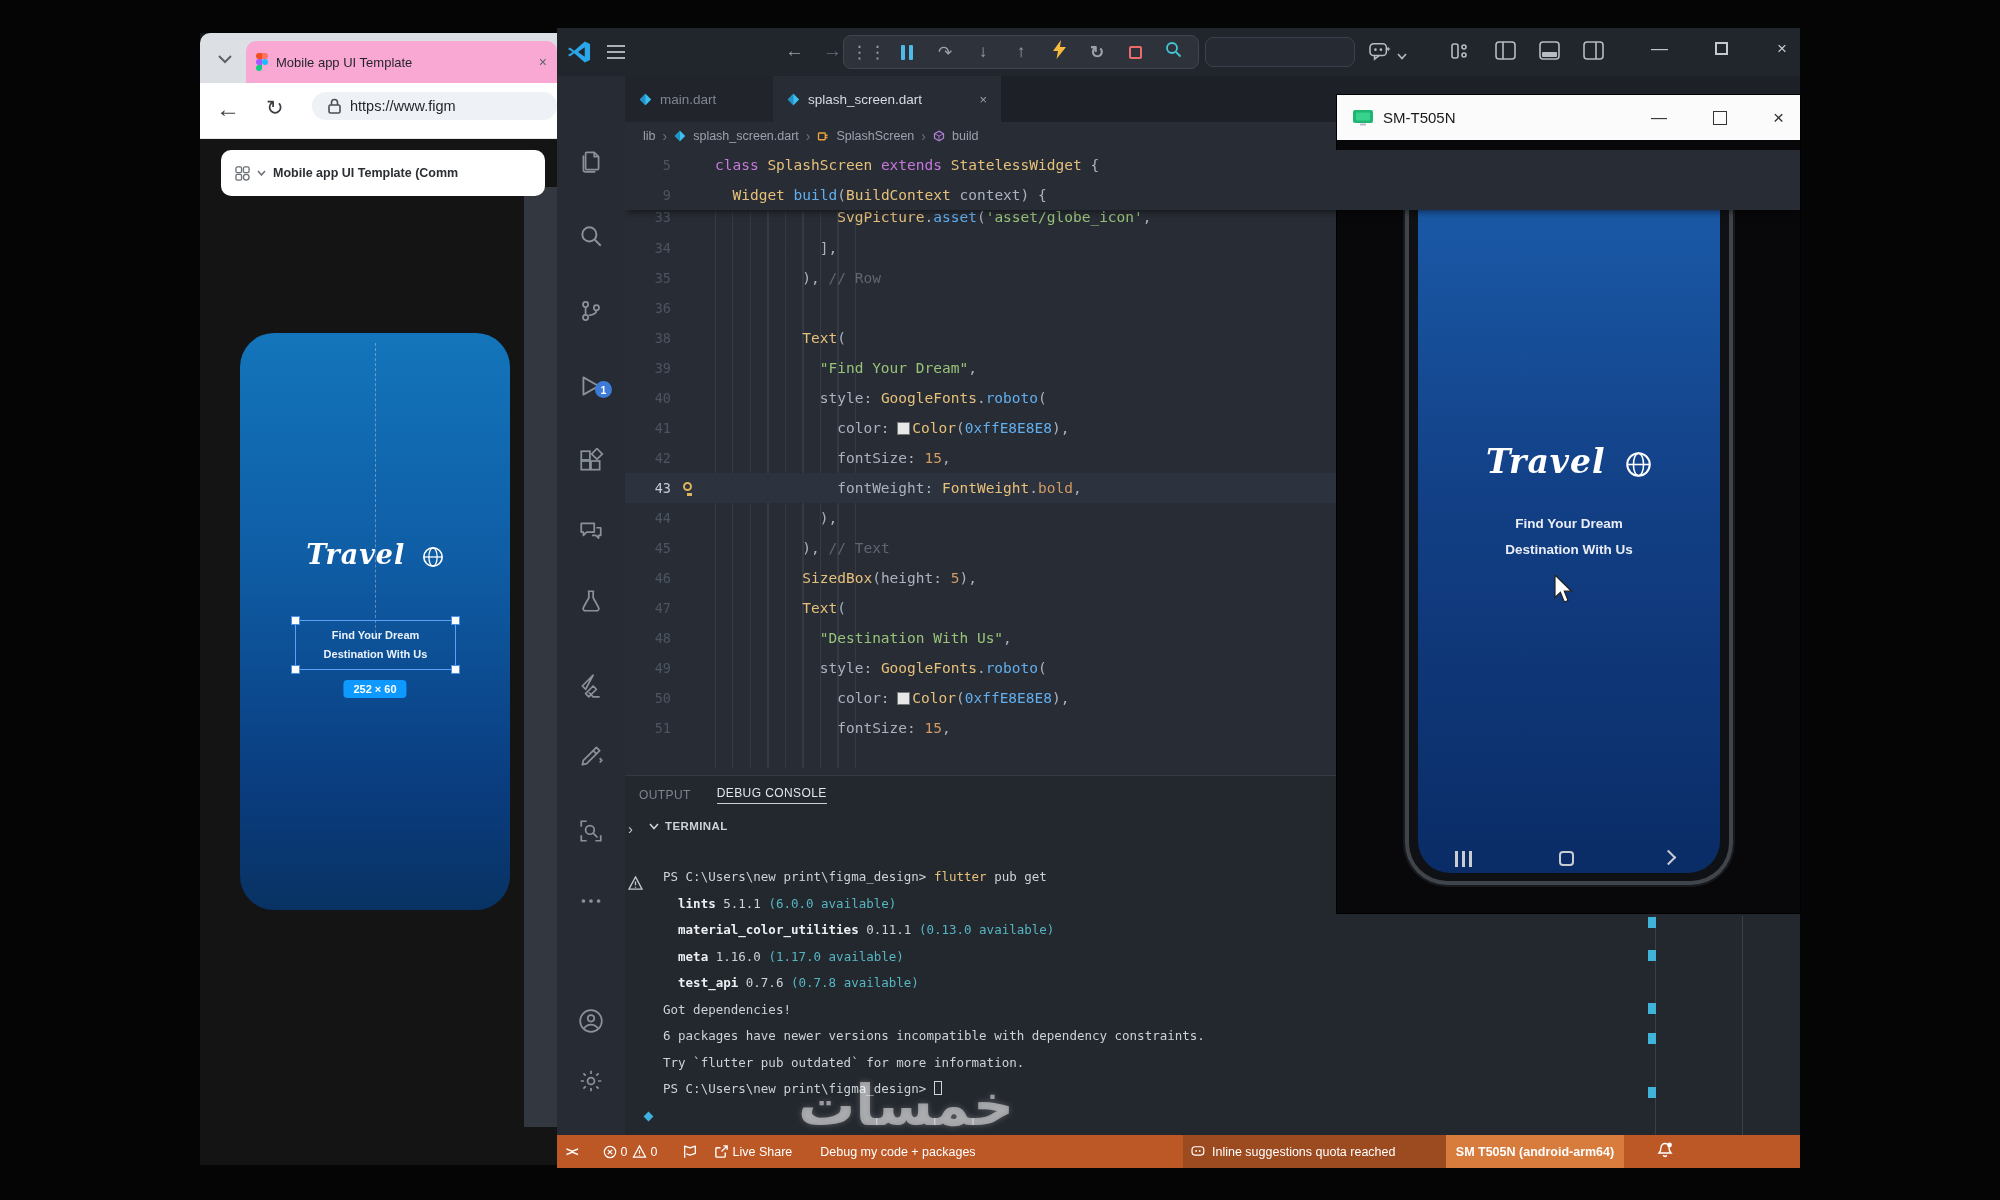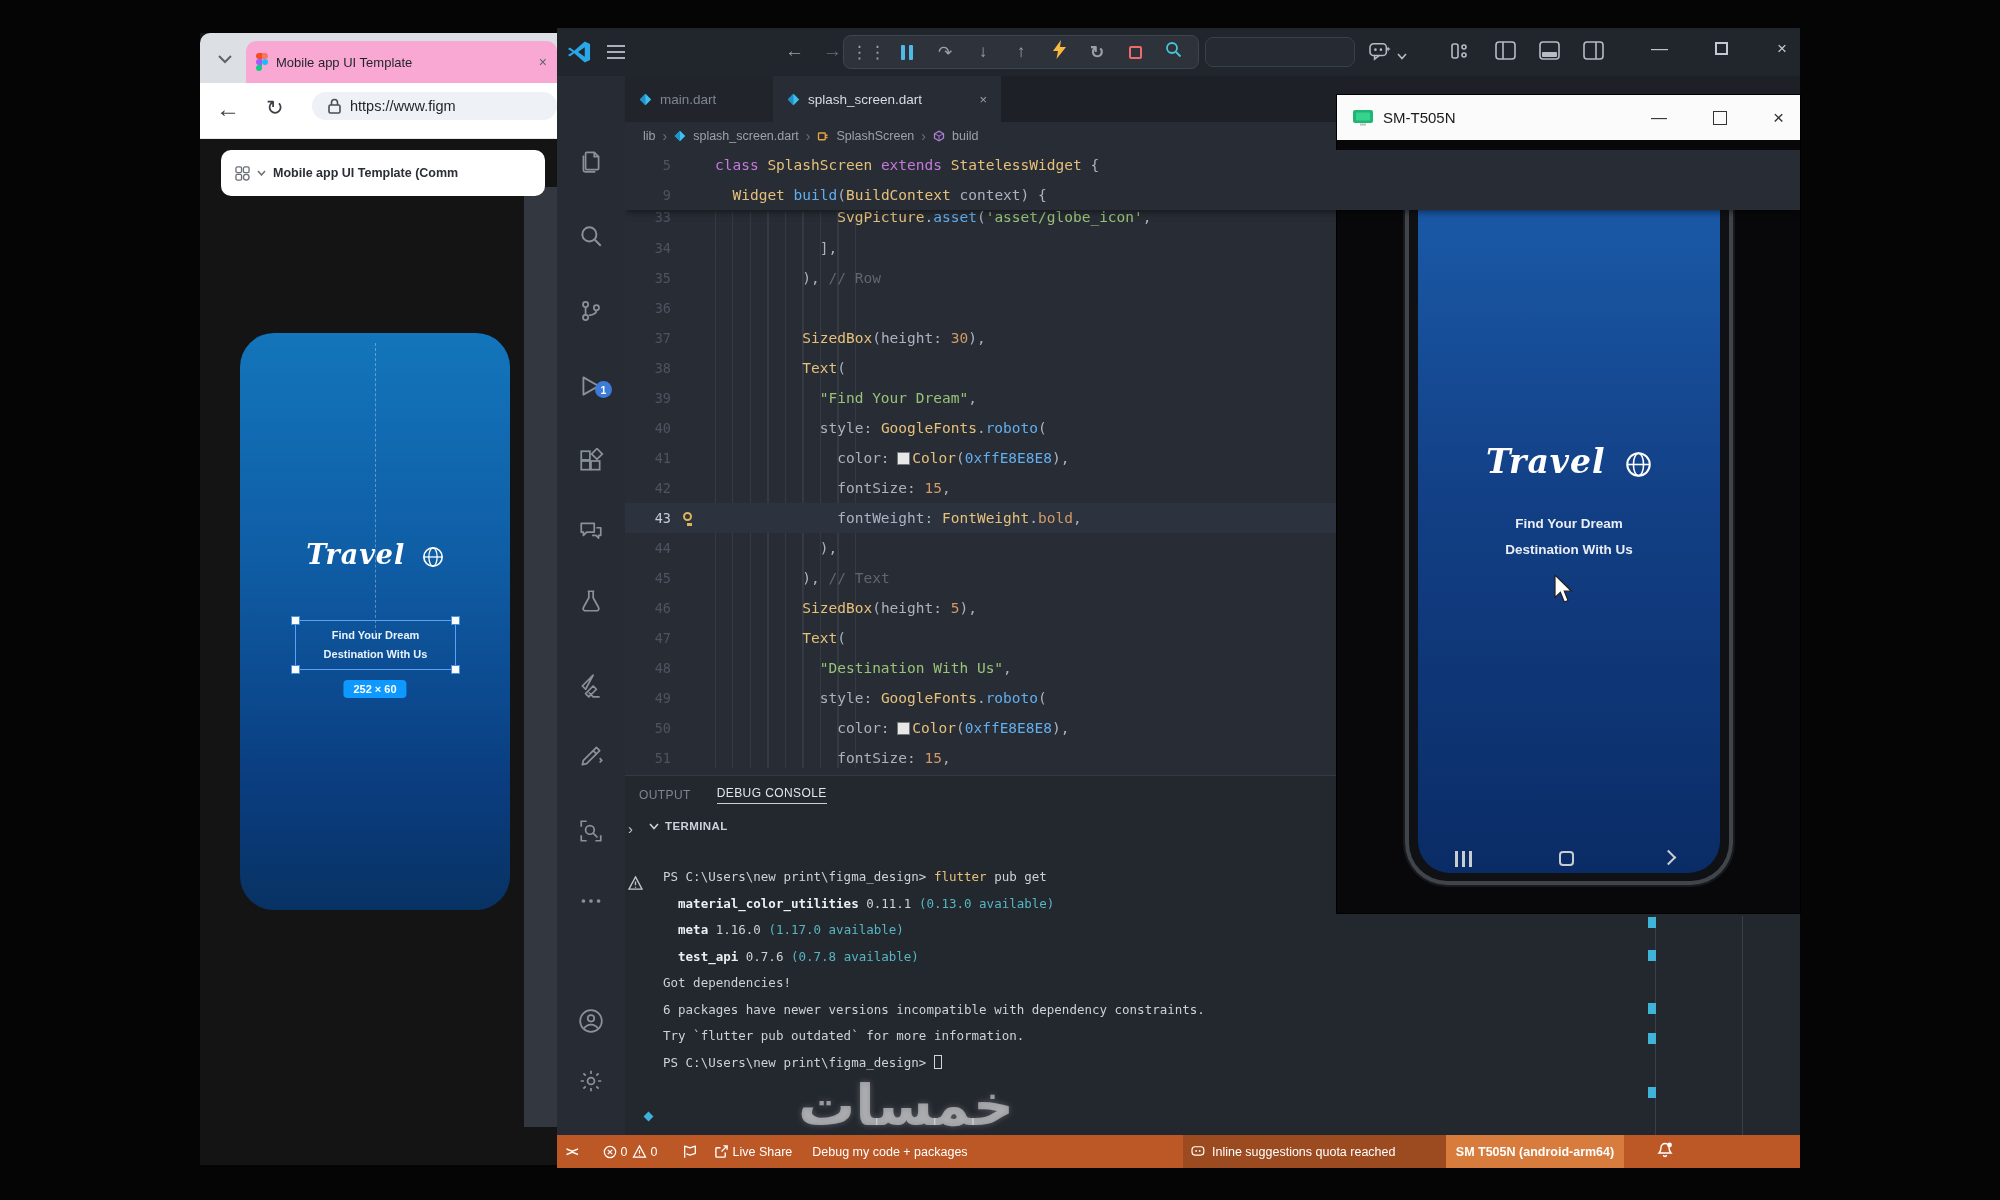--- a/index.html
+++ b/index.html
@@ -424,21 +424,20 @@
 
     <div class="abs editor">
       <div class="abs guides"></div>
       <div class="abs rows" id="code-rows">
           <div class="cliprow">
             <div class="code-line"><span class="ln">33</span><span class="ct"><span class="tk-p">              </span><span class="tk-cls">SvgPicture</span><span class="tk-p">.</span><span class="tk-fn">asset</span><span class="tk-p">(</span><span class="tk-str">'asset/globe_icon'</span><span class="tk-p">,</span></span></div>
           </div>
           <div class="code-line"><span class="ln">34</span><span class="ct"><span class="tk-p">            ],</span></span></div>
           <div class="code-line"><span class="ln">35</span><span class="ct"><span class="tk-p">          ), </span><span class="tk-cmt">// Row</span></span></div>
           <div class="code-line"><span class="ln">36</span><span class="ct"></span></div>
-          <div class="code-line"><span class="ln">37</span><span class="ct"><span class="tk-p">          </span><span class="tk-cls">SizedBox</span><span class="tk-p">(height: </span><span class="tk-num">30</span><span class="tk-p">),</span></span></div>
           <div class="code-line"><span class="ln">38</span><span class="ct"><span class="tk-p">          </span><span class="tk-cls">Text</span><span class="tk-p">(</span></span></div>
           <div class="code-line"><span class="ln">39</span><span class="ct"><span class="tk-p">            </span><span class="tk-str">"Find Your Dream"</span><span class="tk-p">,</span></span></div>
           <div class="code-line"><span class="ln">40</span><span class="ct"><span class="tk-p">            style: </span><span class="tk-cls">GoogleFonts</span><span class="tk-p">.</span><span class="tk-fn">roboto</span><span class="tk-p">(</span></span></div>
           <div class="code-line"><span class="ln">41</span><span class="ct"><span class="tk-p">              color: </span><span class="sw"></span><span class="tk-cls">Color</span><span class="tk-p">(</span><span class="tk-fn">0xffE8E8E8</span><span class="tk-p">),</span></span></div>
           <div class="code-line"><span class="ln">42</span><span class="ct"><span class="tk-p">              fontSize: </span><span class="tk-num">15</span><span class="tk-p">,</span></span></div>
           <div class="code-line active"><span class="ln">43</span><span class="bulb"></span><span class="ct"><span class="tk-p">              fontWeight: </span><span class="tk-cls">FontWeight</span><span class="tk-p">.</span><span class="tk-num">bold</span><span class="tk-p">,</span></span></div>
           <div class="code-line"><span class="ln">44</span><span class="ct"><span class="tk-p">            ),</span></span></div>
           <div class="code-line"><span class="ln">45</span><span class="ct"><span class="tk-p">          ), </span><span class="tk-cmt">// Text</span></span></div>
           <div class="code-line"><span class="ln">46</span><span class="ct"><span class="tk-p">          </span><span class="tk-cls">SizedBox</span><span class="tk-p">(height: </span><span class="tk-num">5</span><span class="tk-p">),</span></span></div>
           <div class="code-line"><span class="ln">47</span><span class="ct"><span class="tk-p">          </span><span class="tk-cls">Text</span><span class="tk-p">(</span></span></div>
@@ -466,20 +465,21 @@
           </svg>
       </span>
       <div class="abs term-head">
         <svg width="10" height="7" viewBox="0 0 10 7">
             <polyline points="1,1 5,5.5 9,1" fill="none" stroke="#ccd2d9" stroke-width="1.6"></polyline>
           </svg>
         <span>TERMINAL</span>
       </div>
       <div class="abs tlines" id="terminal-rows">
           <div class="tline"><span class="tk-tp">PS C:\Users\new print\figma_design&gt; </span><span class="tk-ty">flutter</span><span class="tk-tp"> pub get</span></div>
+          <div class="tline"><span class="tk-tb">  lints</span><span class="tk-tp"> 5.1.1 </span><span class="tk-tc">(6.0.0 available)</span></div>
           <div class="tline"><span class="tk-tb">  material_color_utilities</span><span class="tk-tp"> 0.11.1 </span><span class="tk-tc">(0.13.0 available)</span></div>
           <div class="tline"><span class="tk-tb">  meta</span><span class="tk-tp"> 1.16.0 </span><span class="tk-tc">(1.17.0 available)</span></div>
           <div class="tline"><span class="tk-tb">  test_api</span><span class="tk-tp"> 0.7.6 </span><span class="tk-tc">(0.7.8 available)</span></div>
           <div class="tline"><span class="tk-tp">Got dependencies!</span></div>
           <div class="tline"><span class="tk-tp">6 packages have newer versions incompatible with dependency constraints.</span></div>
           <div class="tline"><span class="tk-tp">Try `flutter pub outdated` for more information.</span></div>
           <div class="tline"><span class="tk-tp">PS C:\Users\new print\figma_design&gt; </span><span class="tk-cur"></span></div>
         </div>
       <span class="abs psdeco"></span>
     </div>
@@ -511,21 +511,21 @@
             <path d="M3 15V2l6 2 6-2v8l-6 2-4-1.4" fill="none" stroke="#fff" stroke-width="1.5" stroke-linejoin="round"></path>
           </svg>
       </span>
       <span class="st" style="margin-left:16px">
         <svg width="15" height="15" viewBox="0 0 16 16">
             <path d="M10 2h4v4M14 2 8 8" fill="none" stroke="#fff" stroke-width="1.5"></path>
             <path d="M12 9v4a1 1 0 0 1-1 1H3a1 1 0 0 1-1-1V5a1 1 0 0 1 1-1h4" fill="none" stroke="#fff" stroke-width="1.5"></path>
           </svg>
         <span>Live Share</span>
       </span>
-      <span class="st" style="margin-left:20px">Debug my code + packages</span>
+      <span class="st" style="margin-left:28px">Debug my code + packages</span>
       <span class="seg-quota">
         <svg width="15" height="13" viewBox="0 0 24 22">
             <rect x="1" y="3" width="20" height="14" rx="5" fill="none" stroke="#fff" stroke-width="2"></rect>
             <circle cx="8" cy="10" r="1.6" fill="#fff"></circle>
             <circle cx="14" cy="10" r="1.6" fill="#fff"></circle>
           </svg>
         <span>Inline suggestions quota reached</span>
       </span>
       <span class="seg-dev">SM T505N (android-arm64)</span>
       <span class="st-bell">

